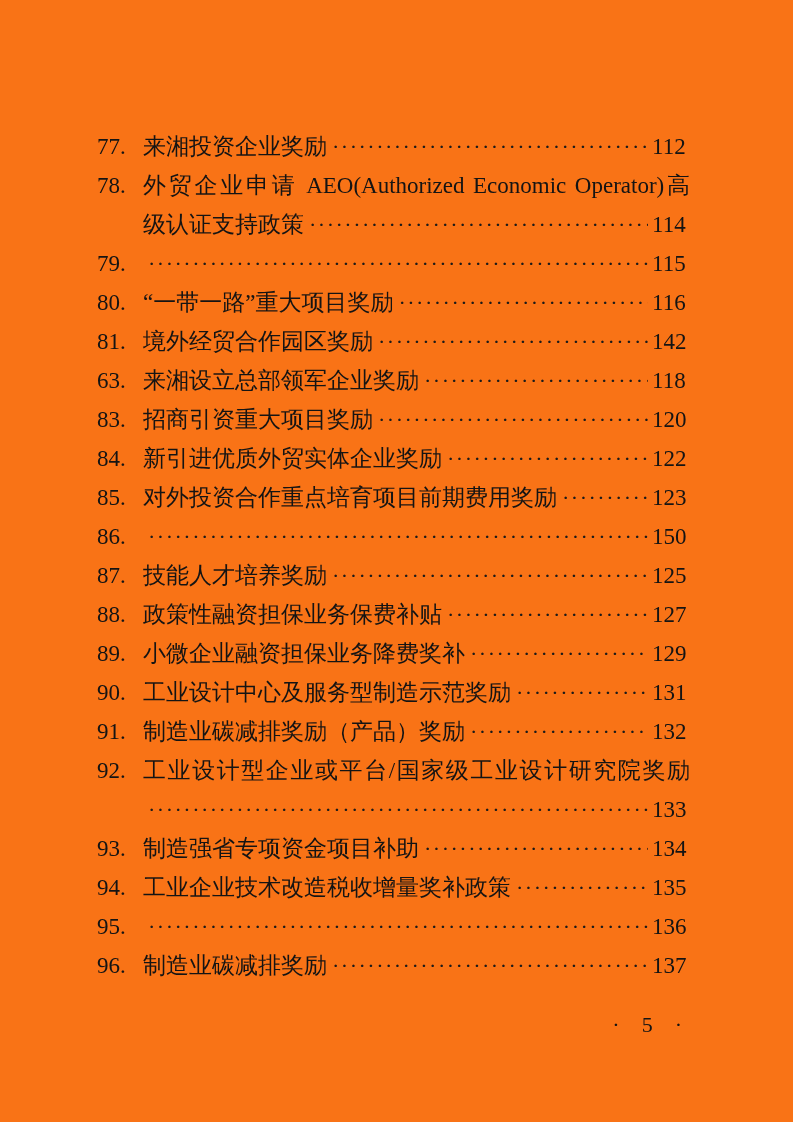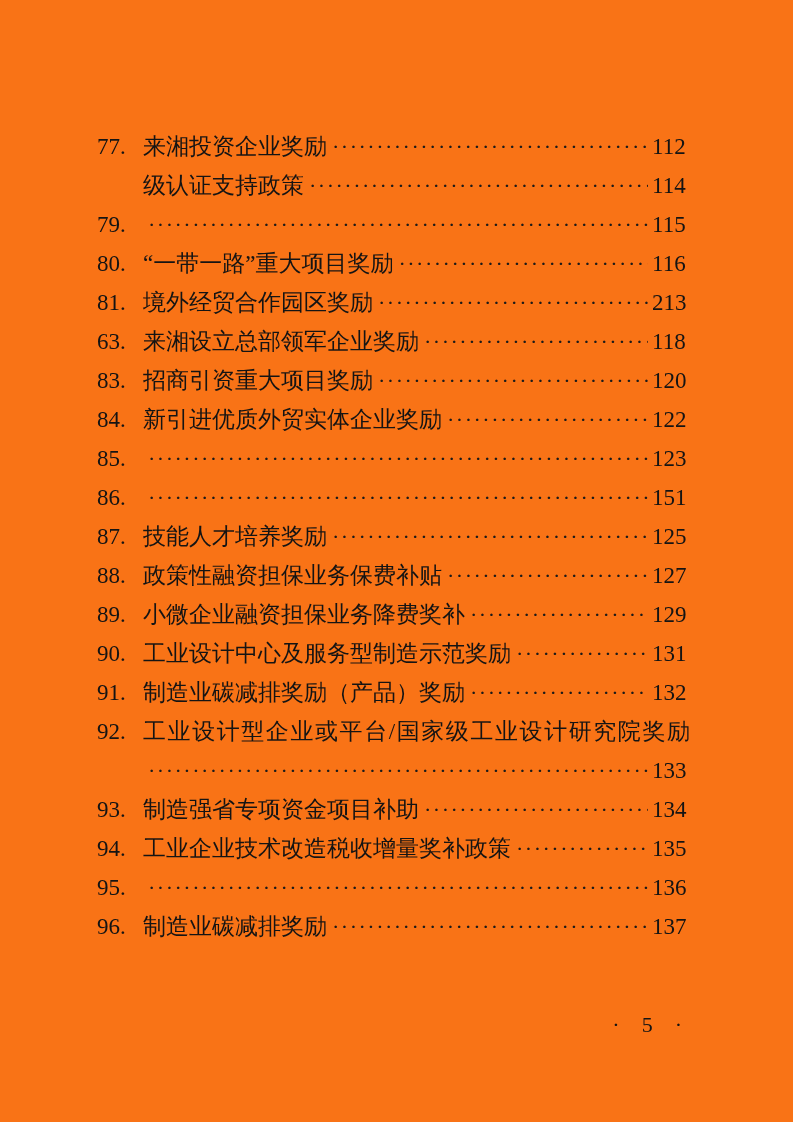--- a/index.html
+++ b/index.html
@@ -76,20 +76,25 @@
 
 <main class="page">
 
   <section class="toc" id="toc-list">
       <div class="row">
     <span class="num">77.</span>
     <span class="title">来湘投资企业奖励</span>
     <span class="dots" aria-hidden="true">··············································································································</span>
     <span class="pageno">112</span>
   </div>
+      <div class="row full">
+    <span class="num">78.</span>
+    <span class="title">外贸企业申请 AEO(Authorized Economic Operator)高</span>
+
+  </div>
       <div class="row">
     <span class="num"></span>
     <span class="title">级认证支持政策</span>
     <span class="dots" aria-hidden="true">··············································································································</span>
     <span class="pageno">114</span>
   </div>
       <div class="row">
     <span class="num">79.</span>
     <span class="dots" aria-hidden="true">··············································································································</span>
     <span class="pageno">115</span>
@@ -97,21 +102,21 @@
       <div class="row">
     <span class="num">80.</span>
     <span class="title">“一带一路”重大项目奖励</span>
     <span class="dots" aria-hidden="true">··············································································································</span>
     <span class="pageno">116</span>
   </div>
       <div class="row">
     <span class="num">81.</span>
     <span class="title">境外经贸合作园区奖励</span>
     <span class="dots" aria-hidden="true">··············································································································</span>
-    <span class="pageno">213</span>
+    <span class="pageno">142</span>
   </div>
       <div class="row">
     <span class="num">63.</span>
     <span class="title">来湘设立总部领军企业奖励</span>
     <span class="dots" aria-hidden="true">··············································································································</span>
     <span class="pageno">118</span>
   </div>
       <div class="row">
     <span class="num">83.</span>
     <span class="title">招商引资重大项目奖励</span>
@@ -119,27 +124,28 @@
     <span class="pageno">120</span>
   </div>
       <div class="row">
     <span class="num">84.</span>
     <span class="title">新引进优质外贸实体企业奖励</span>
     <span class="dots" aria-hidden="true">··············································································································</span>
     <span class="pageno">122</span>
   </div>
       <div class="row">
     <span class="num">85.</span>
+    <span class="title">对外投资合作重点培育项目前期费用奖励</span>
     <span class="dots" aria-hidden="true">··············································································································</span>
     <span class="pageno">123</span>
   </div>
       <div class="row">
     <span class="num">86.</span>
     <span class="dots" aria-hidden="true">··············································································································</span>
-    <span class="pageno">151</span>
+    <span class="pageno">150</span>
   </div>
       <div class="row">
     <span class="num">87.</span>
     <span class="title">技能人才培养奖励</span>
     <span class="dots" aria-hidden="true">··············································································································</span>
     <span class="pageno">125</span>
   </div>
       <div class="row">
     <span class="num">88.</span>
     <span class="title">政策性融资担保业务保费补贴</span>

